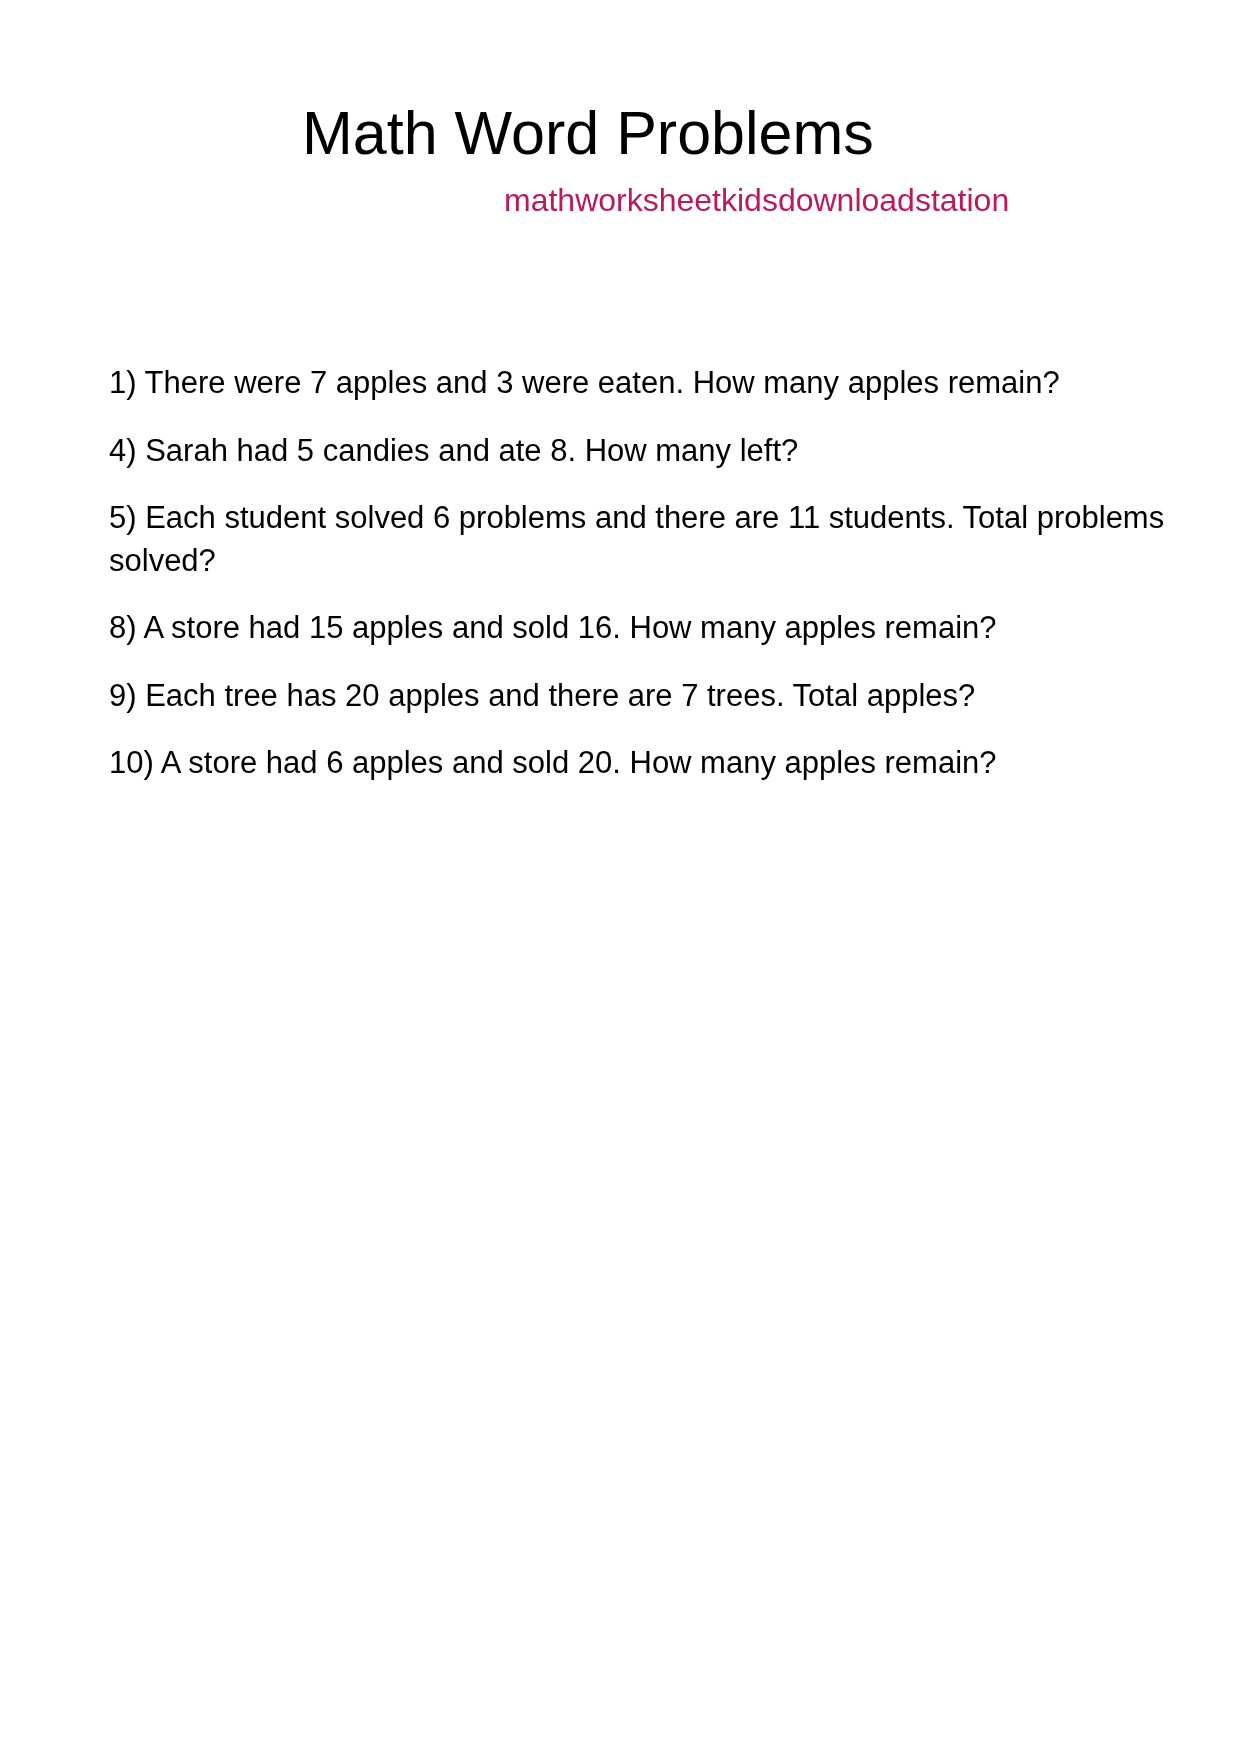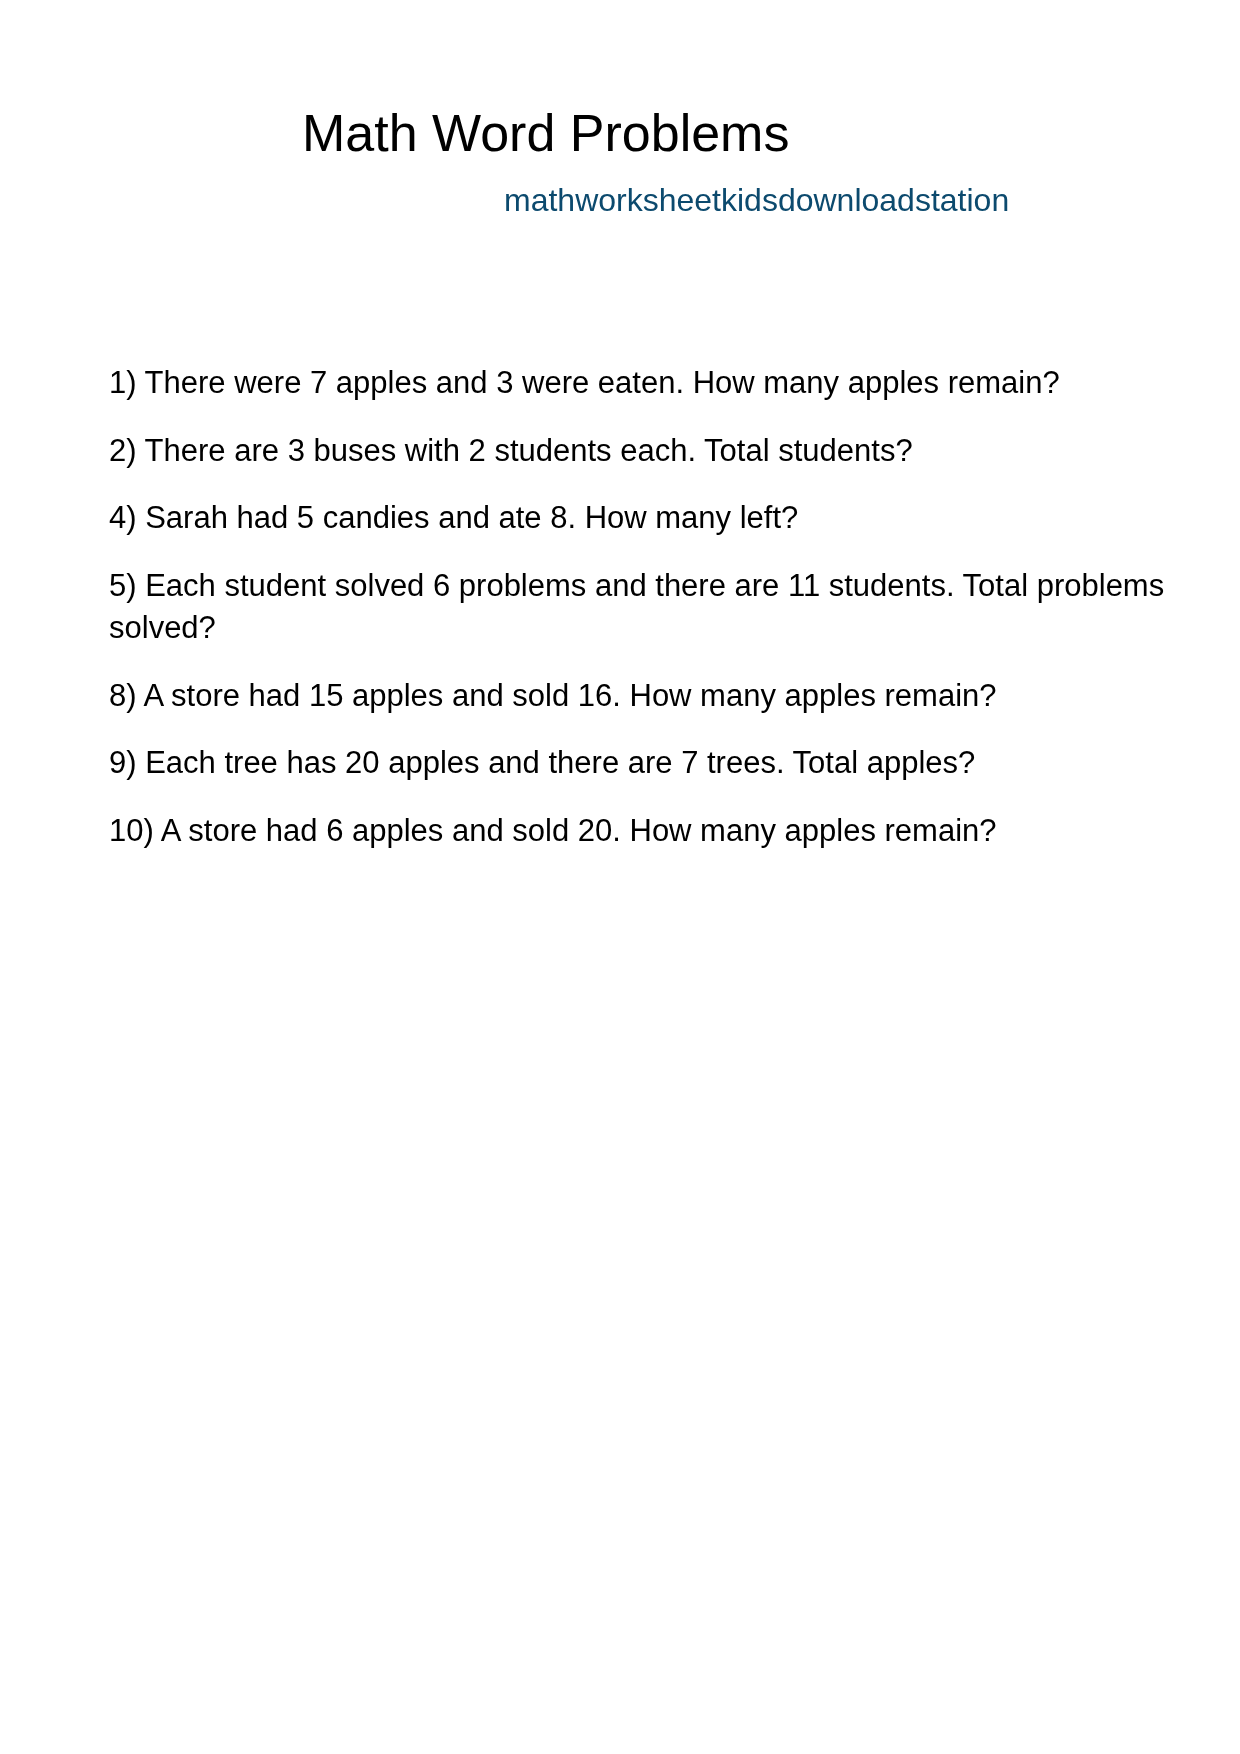--- a/index.html
+++ b/index.html
@@ -1,32 +1,31 @@
 <!DOCTYPE html>
 <html><head>
   <meta charset="utf-8">
   <style>
     html, body { margin: 0; padding: 0; background: #ffffff; }
     body { width: 1240px; height: 1754px; position: relative; overflow: hidden;
            font-family: "Liberation Sans", sans-serif; color: #000; }
     .title { position: absolute; left: 302px; top: 98px; margin: 0;
-             font-size: 52px; font-weight: normal; line-height: 70px; white-space: nowrap; }
+             font-size: 61px; font-weight: normal; line-height: 70px; white-space: nowrap; }
     .subtitle { position: absolute; left: 504px; top: 180px; margin: 0;
-                font-size: 32px; line-height: 40px; color: #0c4a6e; white-space: nowrap; }
+                font-size: 32px; line-height: 40px; color: #be185d; white-space: nowrap; }
     .problems { position: absolute; left: 101px; top: 354px; width: 1060px;
                 margin: 8px; padding: 0; list-style: none; }
     .problem { font-size: 31px; line-height: 42.5px; margin: 0 0 25px 0; }
   </style>
 </head>
 <body>
 
 <h1 class="title">Math Word Problems</h1>
 <p class="subtitle">mathworksheetkidsdownloadstation</p>
 
 <ol class="problems">
   <li class="problem">1) There were 7 apples and 3 were eaten. How many apples remain?</li>
-  <li class="problem">2) There are 3 buses with 2 students each. Total students?</li>
   <li class="problem">4) Sarah had 5 candies and ate 8. How many left?</li>
   <li class="problem">5) Each student solved 6 problems and there are 11 students. Total problems solved?</li>
   <li class="problem">8) A store had 15 apples and sold 16. How many apples remain?</li>
   <li class="problem">9) Each tree has 20 apples and there are 7 trees. Total apples?</li>
   <li class="problem">10) A store had 6 apples and sold 20. How many apples remain?</li>
 </ol>
 
 </body></html>

